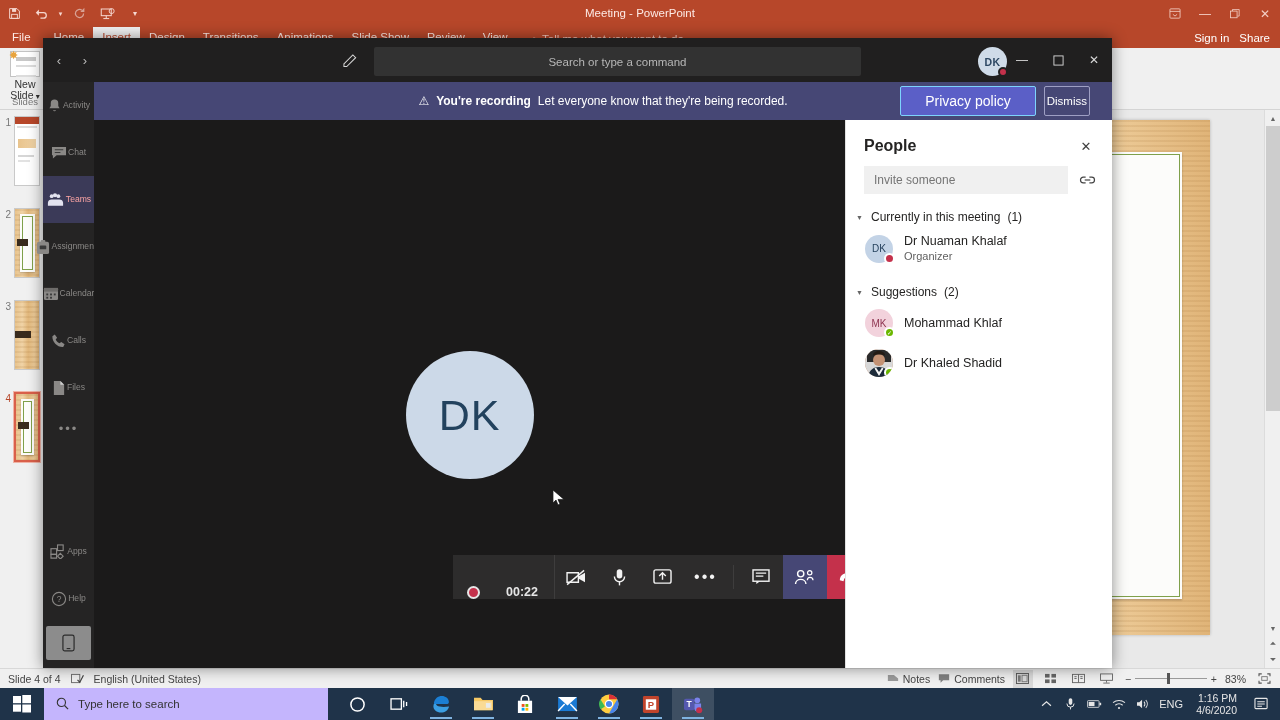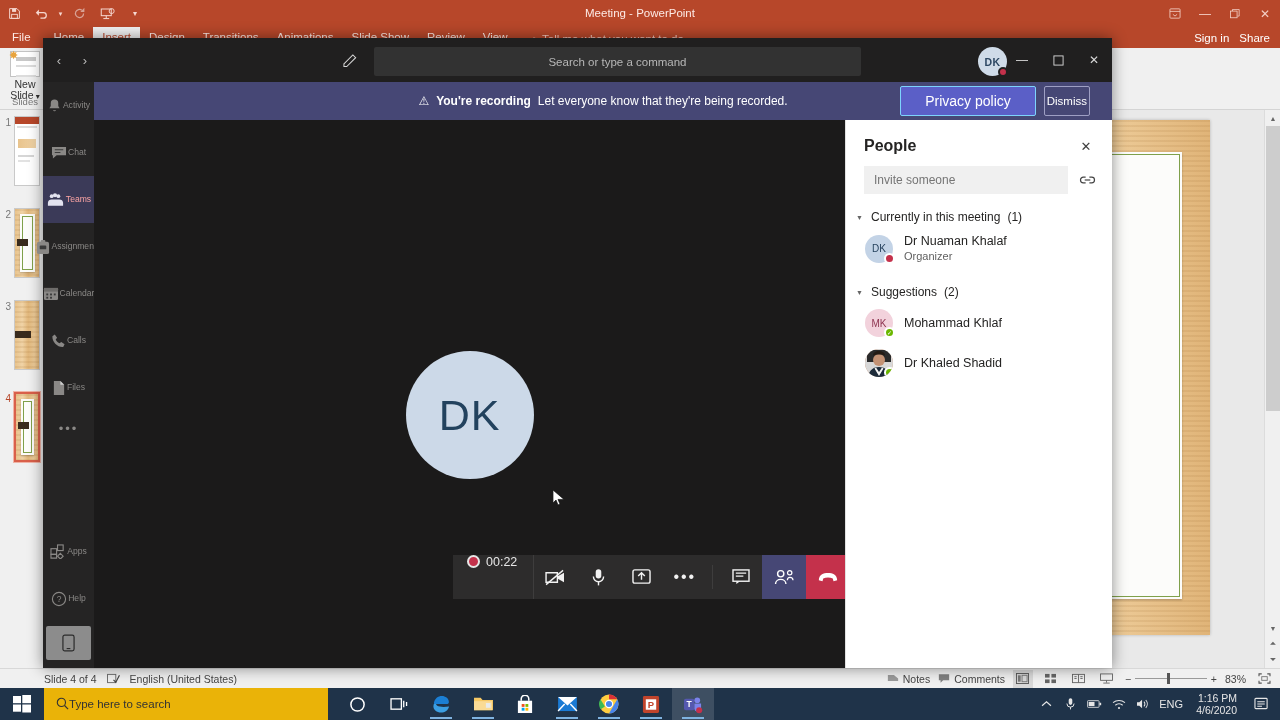--- a/index.html
+++ b/index.html
@@ -107,21 +107,21 @@
   .vs-btn { width: 16px; height: 16px; display: flex; align-items: center; justify-content: center; font-size: 7px; color: #666; background: #f0f0f0; }
   .vs-thumb { position: absolute; left: 1px; width: 14px; top: 16px; height: 285px; background: #cdcdcd; }
   .vs-bot { position: absolute; bottom: 0; left: 0; width: 16px; }
 
   
   .ppt-status {
     position: absolute; left: 0; bottom: 32px; width: 1280px; height: 20px;
     background: #f0f0f0; border-top: 1px solid #d8d8d8;
     display: flex; align-items: center; font-size: 10.5px; color: #444;
   }
-  .st-left { display: flex; align-items: center; gap: 10px; padding-left: 8px; margin-left: 36px; }
+  .st-left { display: flex; align-items: center; gap: 10px; padding-left: 8px; }
   .st-right { margin-left: auto; display: flex; align-items: center; gap: 8px; padding-right: 6px; }
   .st-item { display: flex; align-items: center; gap: 4px; }
   .view-btn { width: 20px; height: 18px; display: flex; align-items: center; justify-content: center; color: #555; }
   .view-btn.active { background: #d8d8d8; }
   .zoom-slider { display: flex; align-items: center; gap: 4px; width: 92px; }
   .zs-track { flex: 1; height: 1px; background: #9a9a9a; position: relative; }
   .zs-knob { position: absolute; left: 44%; top: -5px; width: 3px; height: 11px; background: #555; }
 
   
   .teams {
@@ -181,21 +181,21 @@
     display: flex; align-items: center; justify-content: center;
     color: #22425e; font-size: 43px; letter-spacing: 1px;
   }
   .cursor { position: absolute; left: 459px; top: 370px; width: 11px; height: 16px; }
 
   
   .ctrlbar {
     position: absolute; left: 359px; top: 435px; height: 44px;
     display: flex; align-items: stretch; background: #2d2c2c;
   }
-  .rec-pill { display: flex; align-items: flex-start; gap: 6px; padding: 0 16px 0 14px; border-right: 1px solid #3e3d3d; }
+  .rec-pill { display: flex; align-items: flex-end; gap: 26px; padding: 0 16px 0 14px; border-right: 1px solid #3e3d3d; font-weight: bold; }
   .rec-dot { width: 13px; height: 13px; border-radius: 50%; background: #c4314b; border: 2px solid #e6e6e6; }
   .rec-time { color: #e6e6e6; font-size: 12.5px; }
   .ctrl-grp { display: flex; align-items: stretch; }
   .ctrl-btn { width: 43px; display: flex; align-items: center; justify-content: center; color: #f2f2f2; }
   .ctrl-sep { width: 1px; background: #3e3d3d; margin: 10px 6px; }
   .ctrl-btn.people { background: #464775; width: 44px; }
   .ctrl-btn.hangup { background: #c4314b; width: 44px; }
 
   
   .people-panel {
@@ -222,21 +222,21 @@
   .pp-badge { position: absolute; right: -2px; bottom: -1px; width: 11px; height: 11px; border-radius: 50%; border: 2px solid #fff; }
   .pp-badge.busy { background: #c4314b; }
   .pp-badge.avail { background: #6bb700; display: flex; align-items: center; justify-content: center; color: #fff; font-size: 6px; }
   .pp-name { font-size: 12.5px; color: #252423; line-height: 15px; }
   .pp-role { font-size: 11px; color: #616161; line-height: 14px; }
 
   
   .taskbar { position: absolute; left: 0; bottom: 0; width: 1280px; height: 32px; background: #1f3349; display: flex; align-items: center; }
   .start-btn { width: 44px; height: 32px; display: flex; align-items: center; justify-content: center; }
   .tb-search {
-    width: 284px; height: 32px; background: #eab308; display: flex; align-items: center; 
+    width: 284px; height: 32px; background: #c4b5fd; display: flex; align-items: center; gap: 9px;
     padding-left: 12px; font-size: 11.5px; color: #333;
   }
   .tb-icons { display: flex; align-items: center; margin-left: 8px; }
   .tb-ico { width: 42px; height: 32px; display: flex; align-items: center; justify-content: center; position: relative; }
   .tb-ico.running::after { content:""; position:absolute; bottom:1px; left:10px; width:22px; height:2px; background:#7fb3e0; }
   .tb-ico.active { background: rgba(255,255,255,.14); }
   .tray { margin-left: auto; display: flex; align-items: center; gap: 9px; padding-right: 8px; color: #e6e6e6; font-size: 11px; }
   .tray-ico { width: 15px; display: flex; align-items: center; justify-content: center; }
   .clock { text-align: right; line-height: 12px; font-size: 10.5px; padding: 0 4px; }
   .notif { width: 22px; display: flex; align-items: center; justify-content: center; }

